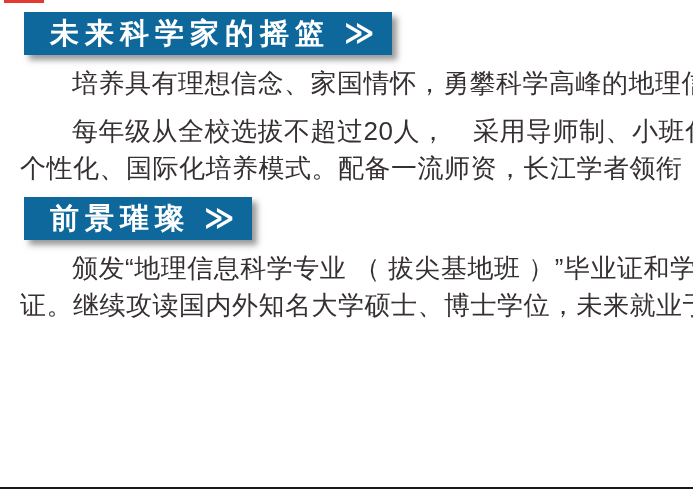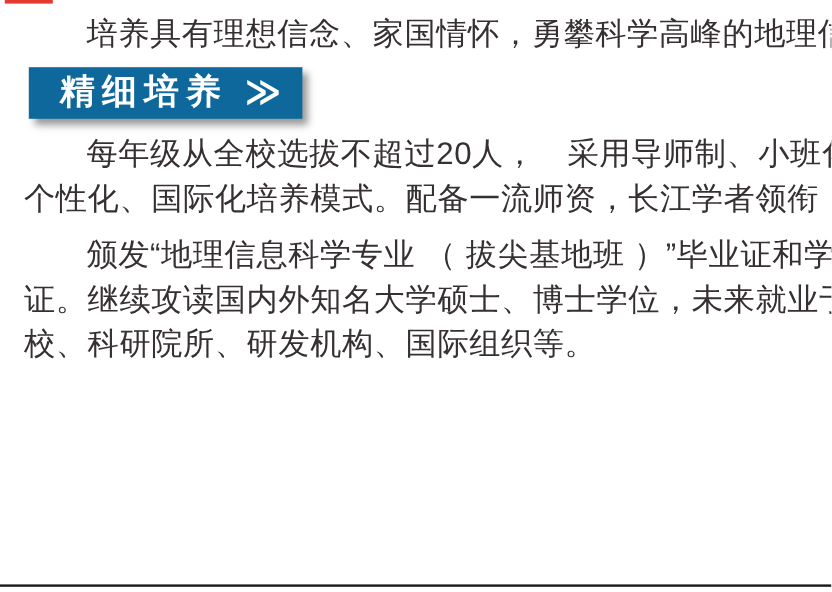--- a/index.html
+++ b/index.html
@@ -84,39 +84,41 @@
 </style>
 </head>
 <body>
 
 <div class="page">
   <div class="red-accent"></div>
 
   <div class="content">
 
     <div class="section sec-1">
+      <div class="banner">
+        <span>未来科学家的摇篮</span><span class="chevron">≫</span>
+      </div>
       <div class="para">
         <div class="line">培养具有理想信念、家国情怀，勇攀科学高峰的地理信</div>
       </div>
     </div>
 
     <div class="section sec-2">
-      <div class="banner">
-        <span>精细培养</span><span class="chevron">≫</span>
-      </div>
       <div class="para">
         <div class="line">每年级从全校选拔不超过20人，　采用导师制、小班化、</div>
         <div class="line">个性化、国际化培养模式。配备一流师资，长江学者领衔，海</div>
       </div>
     </div>
 
     <div class="section sec-3">
+      <div class="banner">
+        <span>前景璀璨</span><span class="chevron">≫</span>
+      </div>
       <div class="para">
         <div class="line">颁发“地理信息科学专业 （ 拔尖基地班 ）”毕业证和学位</div>
         <div class="line">证。继续攻读国内外知名大学硕士、博士学位，未来就业于高</div>
-        <div class="line">校、科研院所、研发机构、国际组织等。</div>
       </div>
     </div>
 
   </div>
 
   <div class="bottom-rule"></div>
 </div>
 
 </body></html>

